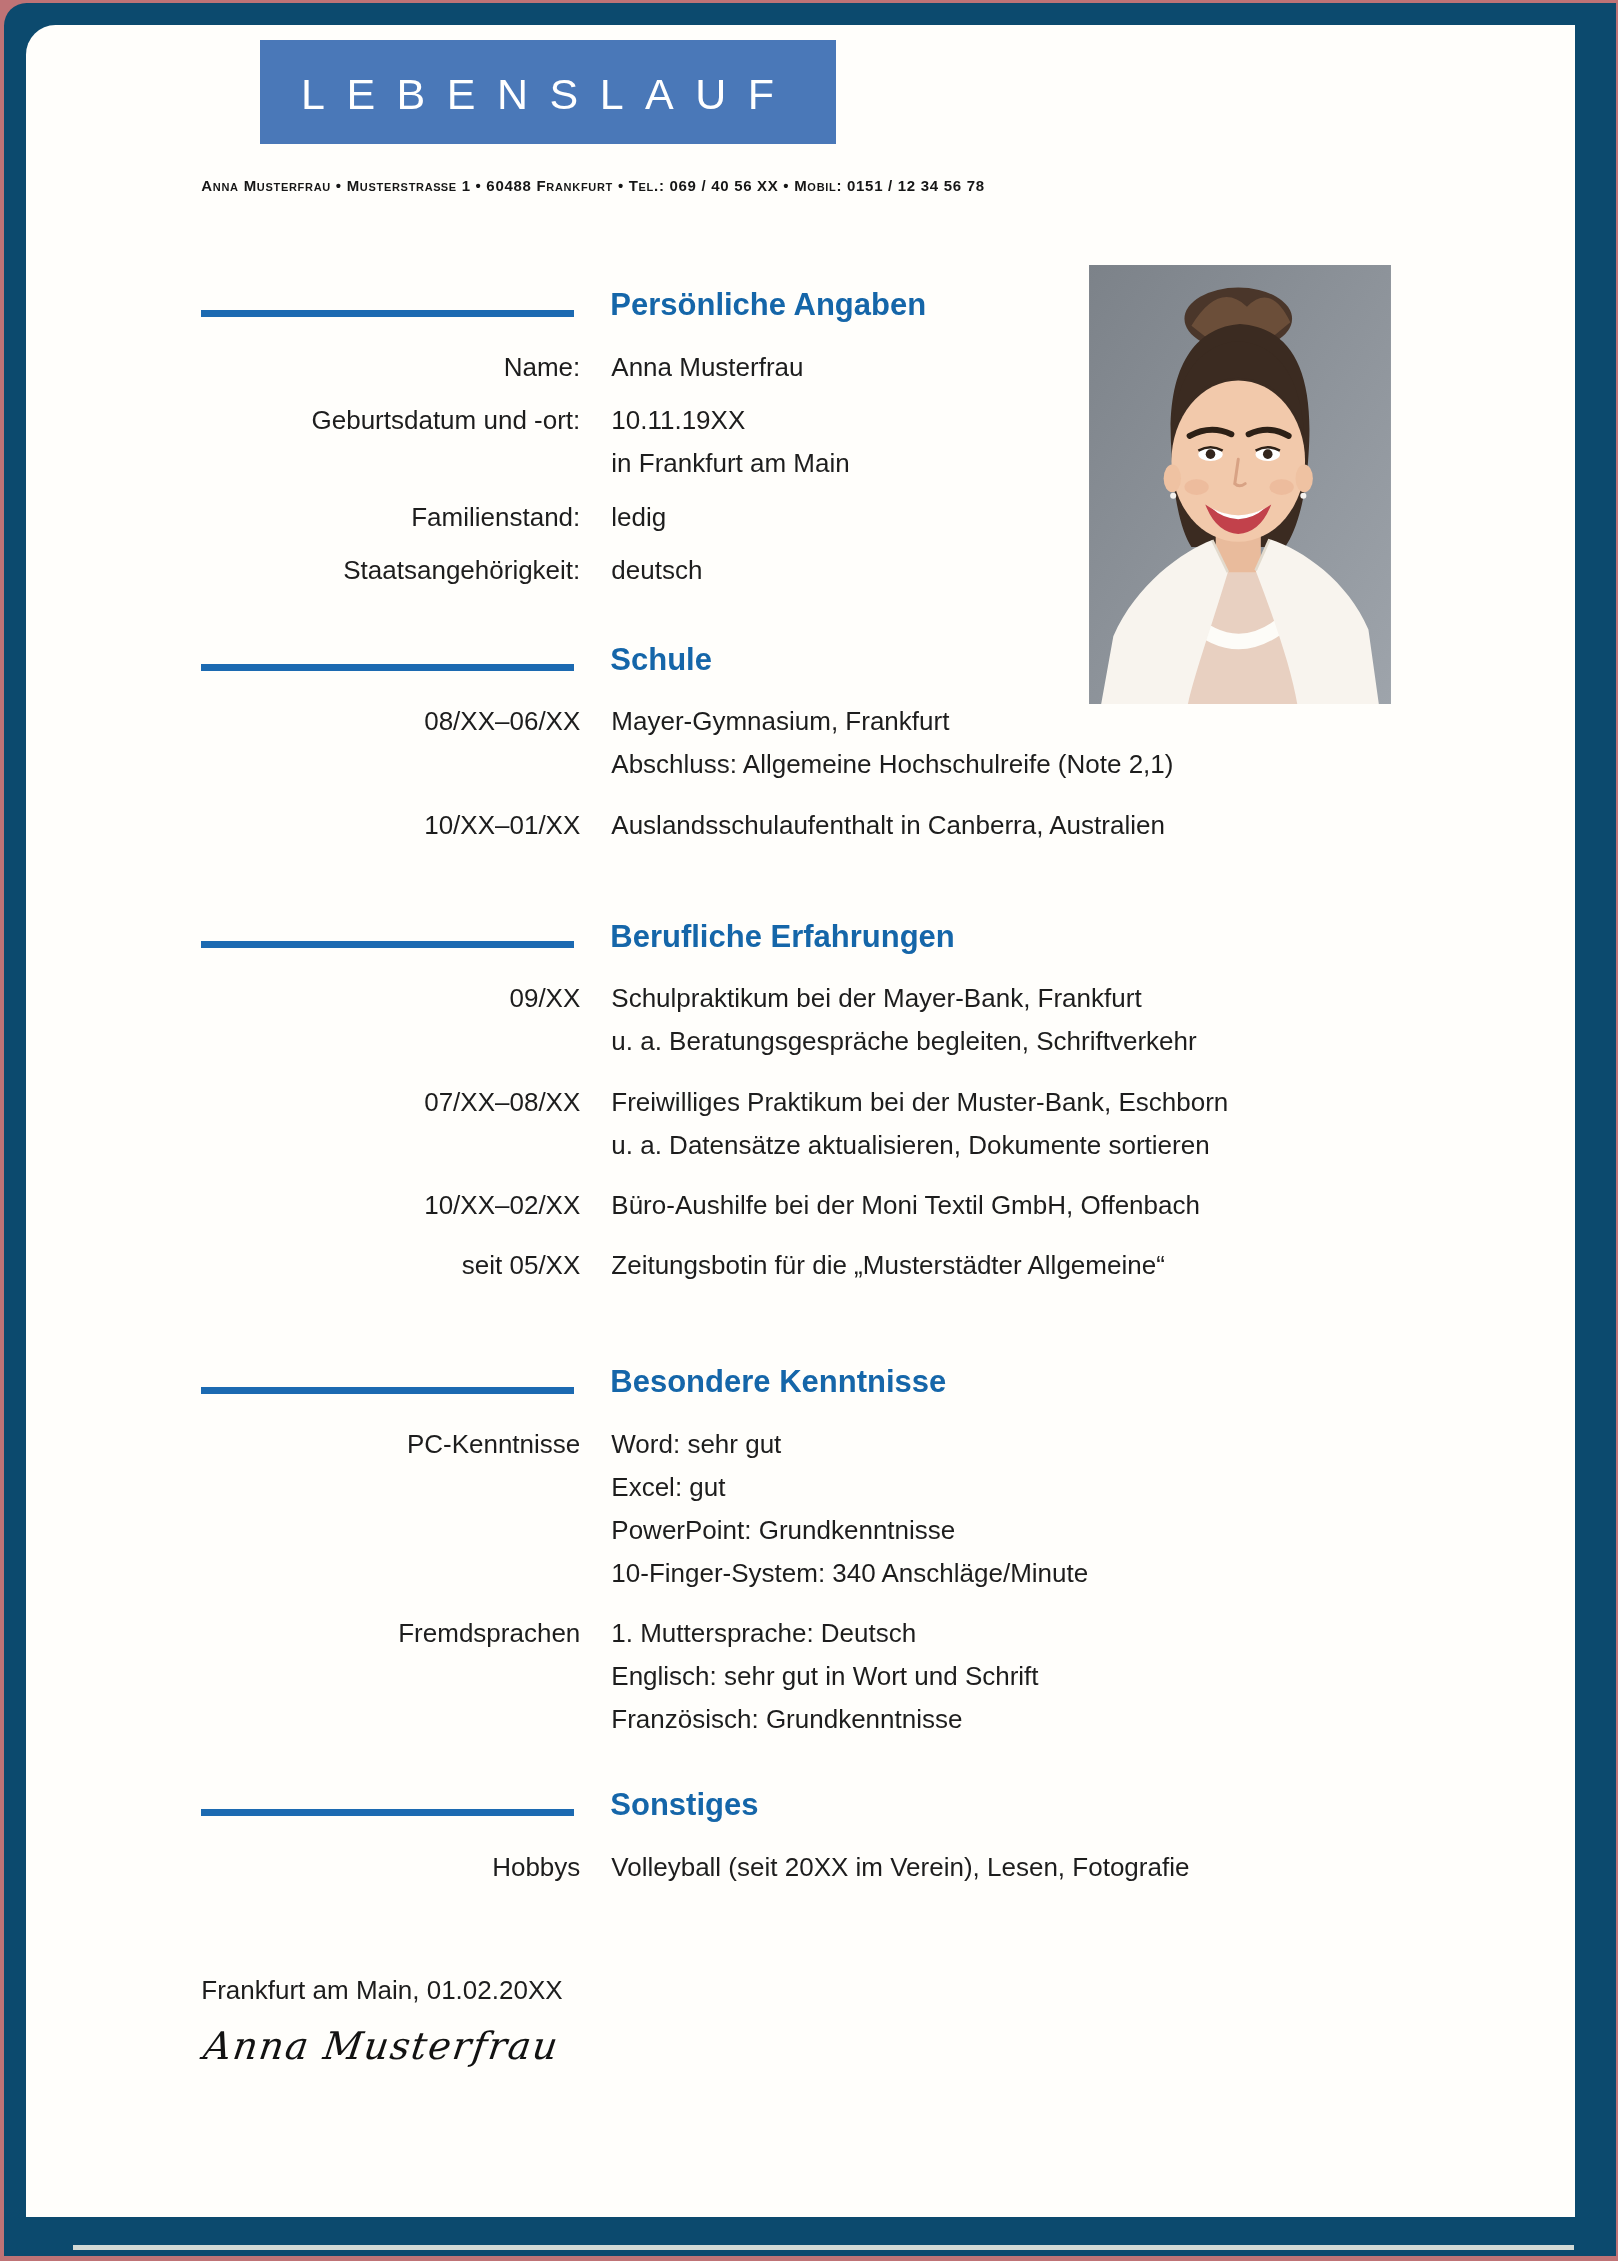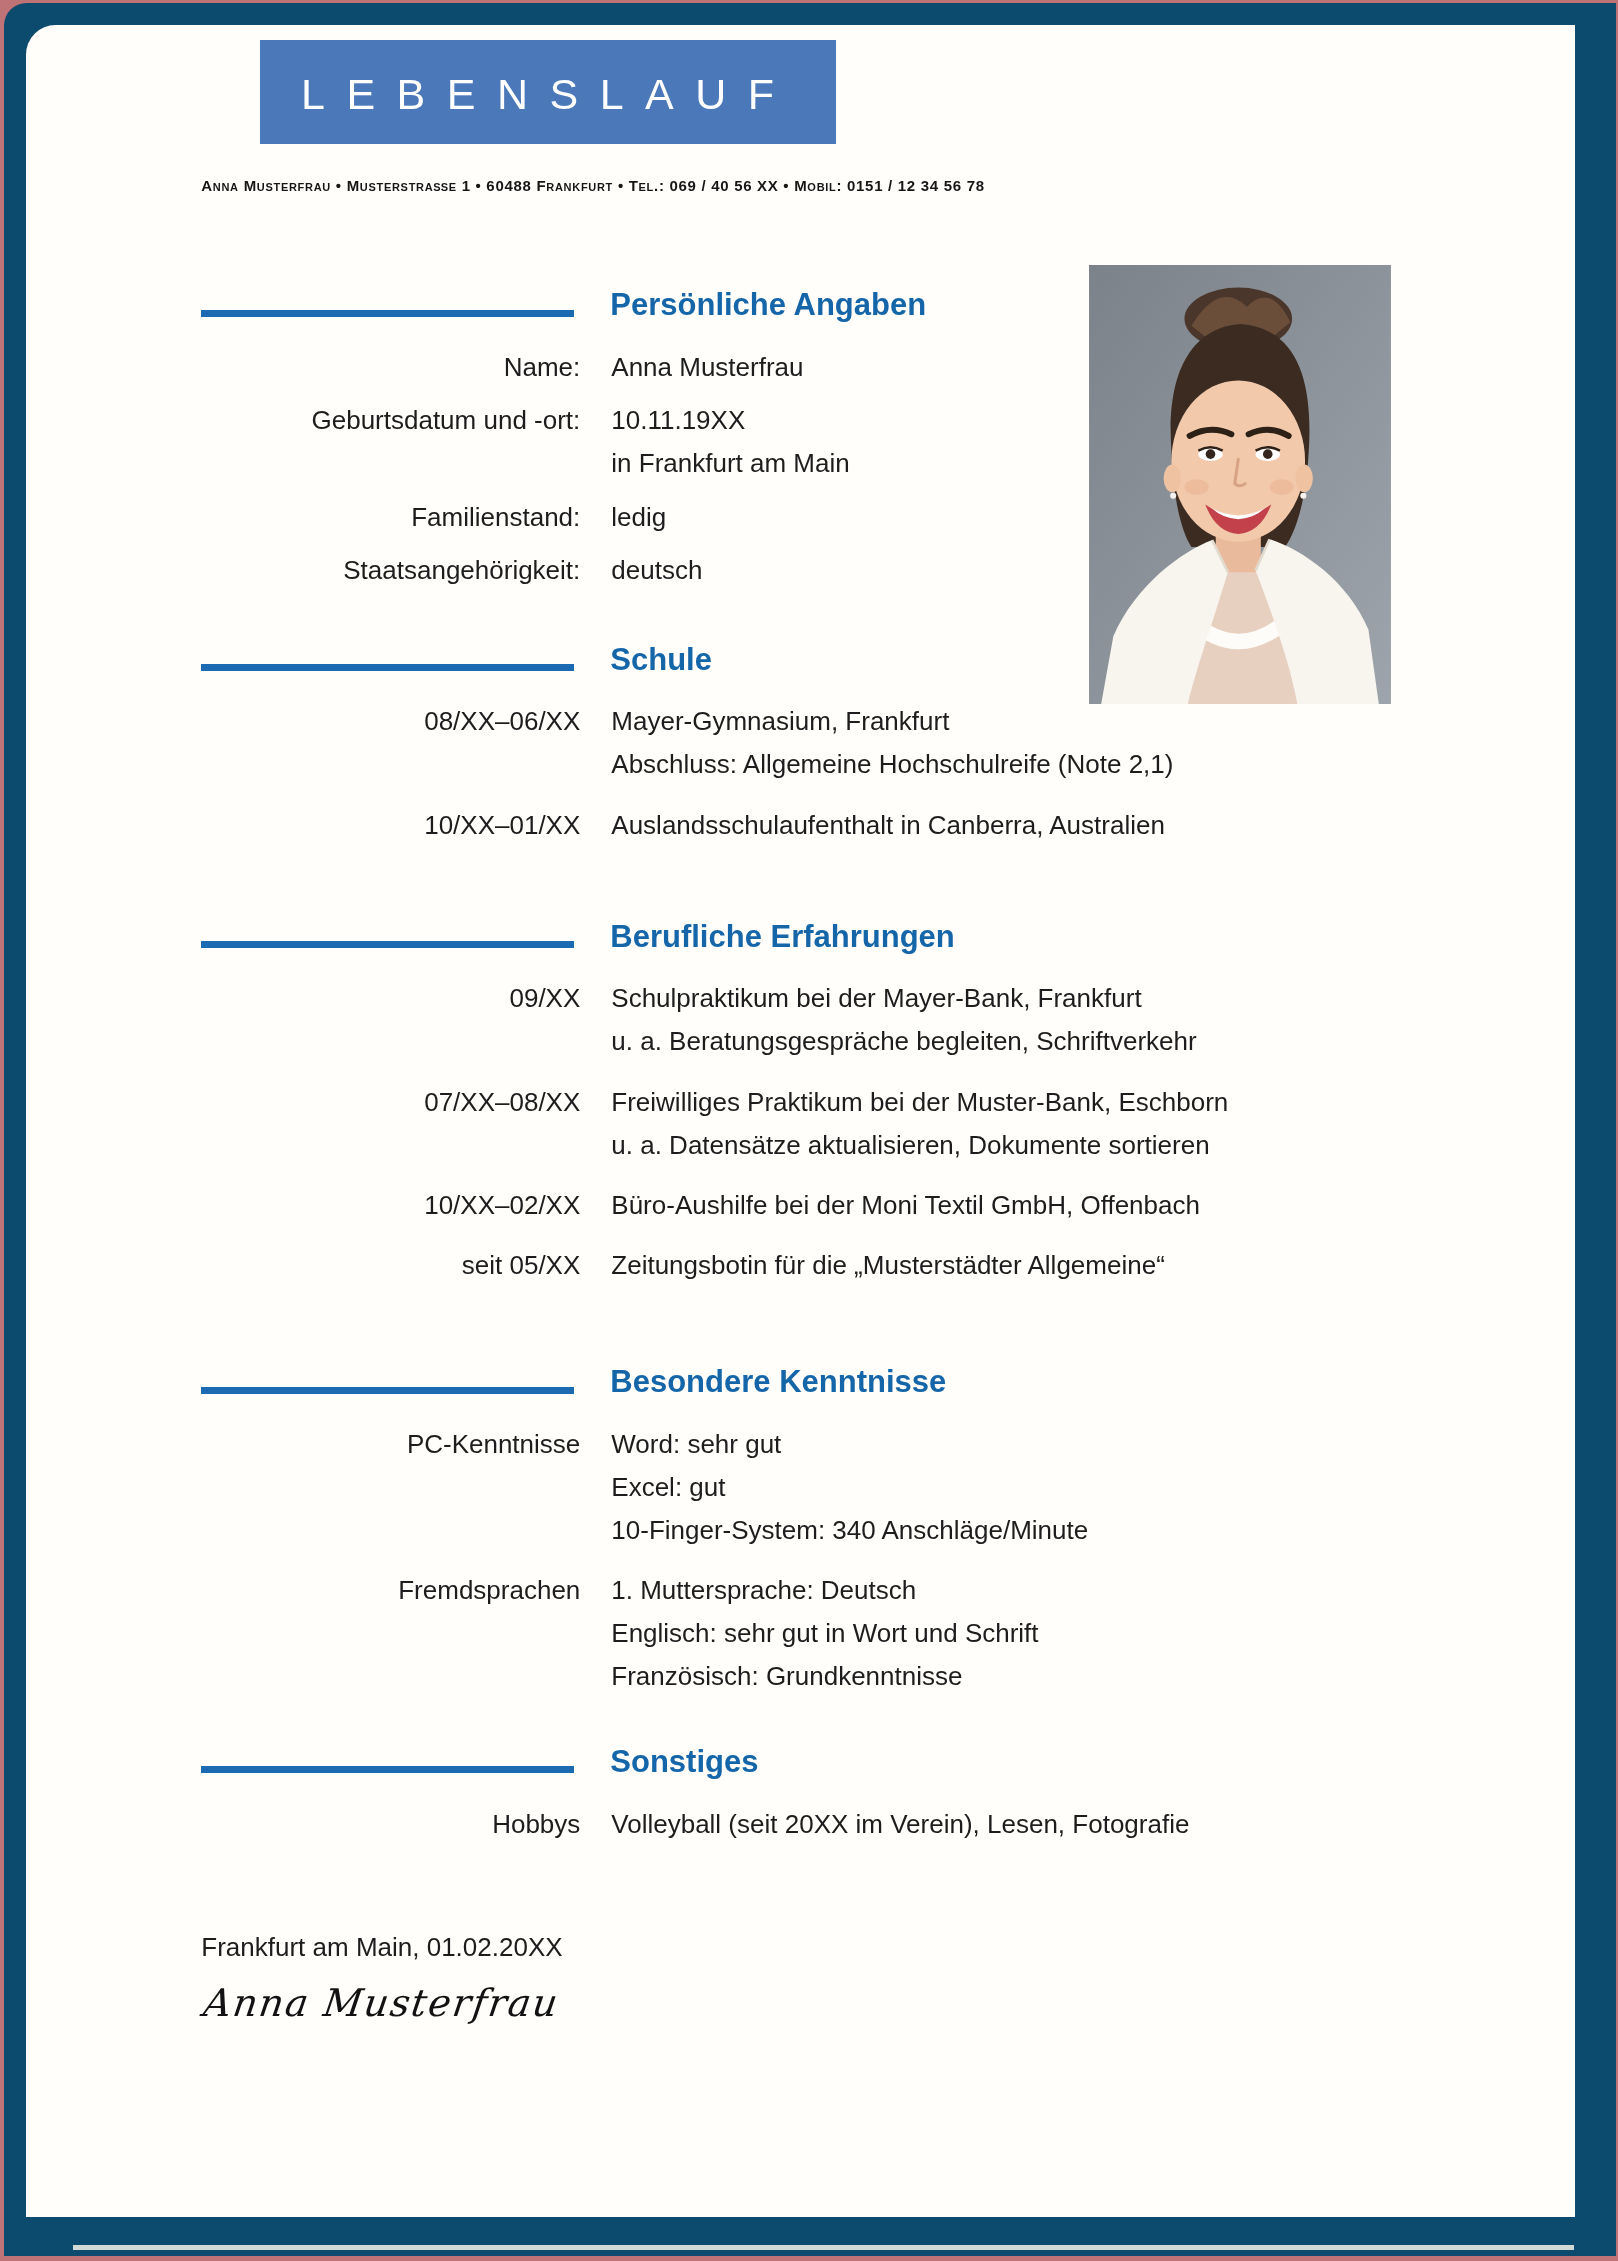--- a/index.html
+++ b/index.html
@@ -220,20 +220,21 @@
       <section class="s4">
         <div class="sec-head">
           <span class="rule"></span>
           <h2>Besondere Kenntnisse</h2>
         </div>
         <div class="row">
           <div class="label">PC-Kenntnisse</div>
           <div class="value">
             <div class="line">Word: sehr gut</div>
             <div class="line">Excel: gut</div>
+            <div class="line">PowerPoint: Grundkenntnisse</div>
             <div class="line">10-Finger-System: 340 Anschläge/Minute</div>
           </div>
         </div>
         <div class="row">
           <div class="label">Fremdsprachen</div>
           <div class="value">
             <div class="line">1. Muttersprache: Deutsch</div>
             <div class="line">Englisch: sehr gut in Wort und Schrift</div>
             <div class="line">Französisch: Grundkenntnisse</div>
           </div>

